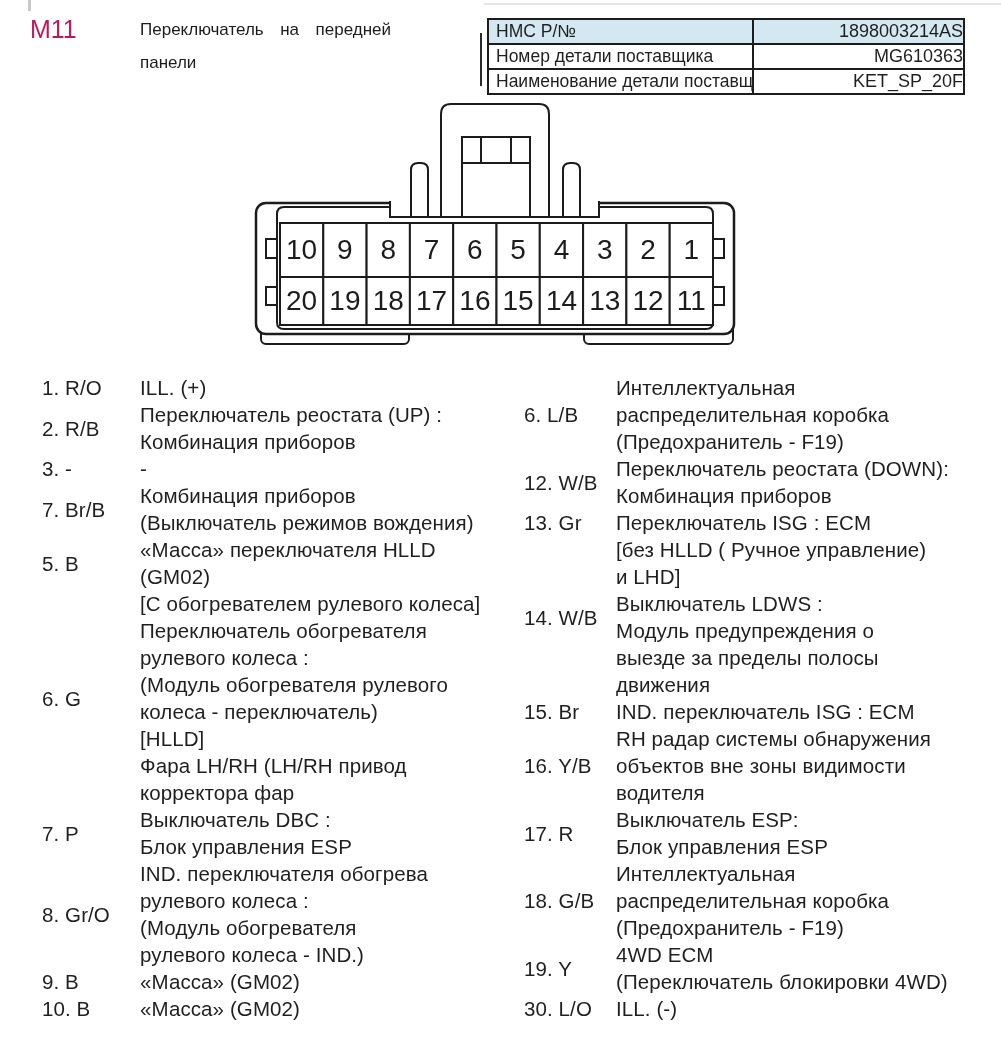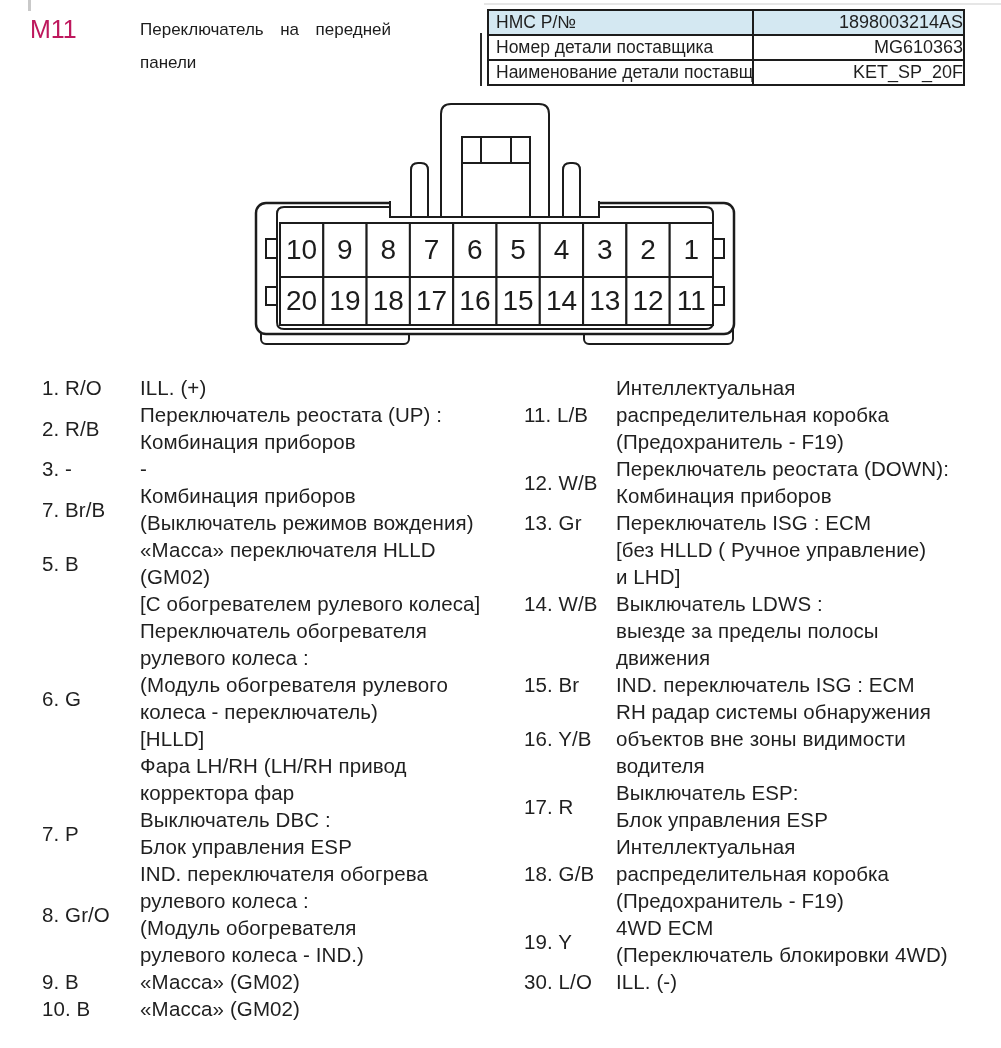--- a/index.html
+++ b/index.html
@@ -17,21 +17,21 @@
 
   
   .conn-id{left:30px;top:13px;font-size:25px;line-height:33px;color:#be185d;}
   .conn-title{
     left:140px;top:13px;width:251px;font-size:17px;line-height:33px;color:#1c1c1c;
     text-align:justify;text-align-last:justify;
   }
 
   
   table.info{
-    position:absolute;left:487px;top:9px;width:476px;
+    position:absolute;left:487px;top:18px;width:476px;
     border-collapse:collapse;table-layout:fixed;
   }
   table.info td{
     border:2px solid #1c1c1c;height:23px;padding:0 0 0 7px;
     font-size:17.5px;white-space:nowrap;overflow:hidden;vertical-align:middle;
   }
   table.info td.val{font-size:18px;text-align:right;}
   table.info tr.hl td{background:#d4e8f2;}
   table.info col.c1{width:265px;}
   table.info col.c2{width:211px;}
@@ -221,21 +221,21 @@
     </div>
     <div class="pin-entry">
       <span class="pin-label">10. B</span>
       <div class="pin-desc">
         <div>«Масса» (GM02)</div>
       </div>
     </div>
   </div>
 <div id="pin-list-right" class="abs pin-col">
     <div class="pin-entry">
-      <span class="pin-label">11. L/B</span>
+      <span class="pin-label">6. L/B</span>
       <div class="pin-desc">
         <div>Интеллектуальная</div>
         <div>распределительная коробка</div>
         <div>(Предохранитель - F19)</div>
       </div>
     </div>
     <div class="pin-entry">
       <span class="pin-label">12. W/B</span>
       <div class="pin-desc">
         <div>Переключатель реостата (DOWN):</div>
@@ -247,20 +247,21 @@
       <div class="pin-desc">
         <div>Переключатель ISG : ECM</div>
       </div>
     </div>
     <div class="pin-entry">
       <span class="pin-label">14. W/B</span>
       <div class="pin-desc">
         <div>[без HLLD ( Ручное управление)</div>
         <div>и LHD]</div>
         <div>Выключатель LDWS :</div>
+        <div>Модуль предупреждения о</div>
         <div>выезде за пределы полосы</div>
         <div>движения</div>
       </div>
     </div>
     <div class="pin-entry">
       <span class="pin-label">15. Br</span>
       <div class="pin-desc">
         <div>IND. переключатель ISG : ECM</div>
       </div>
     </div>

